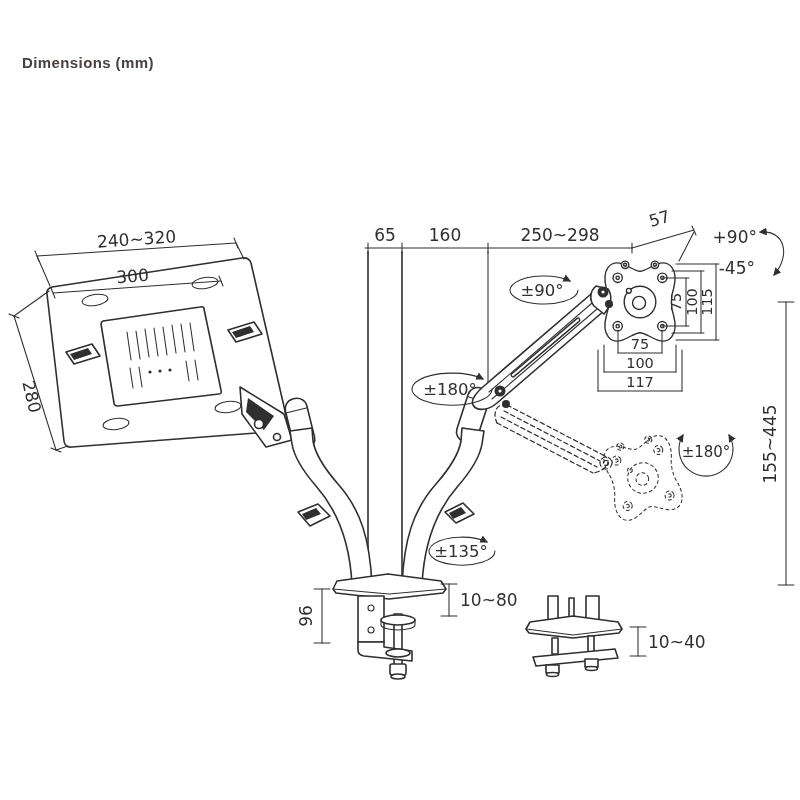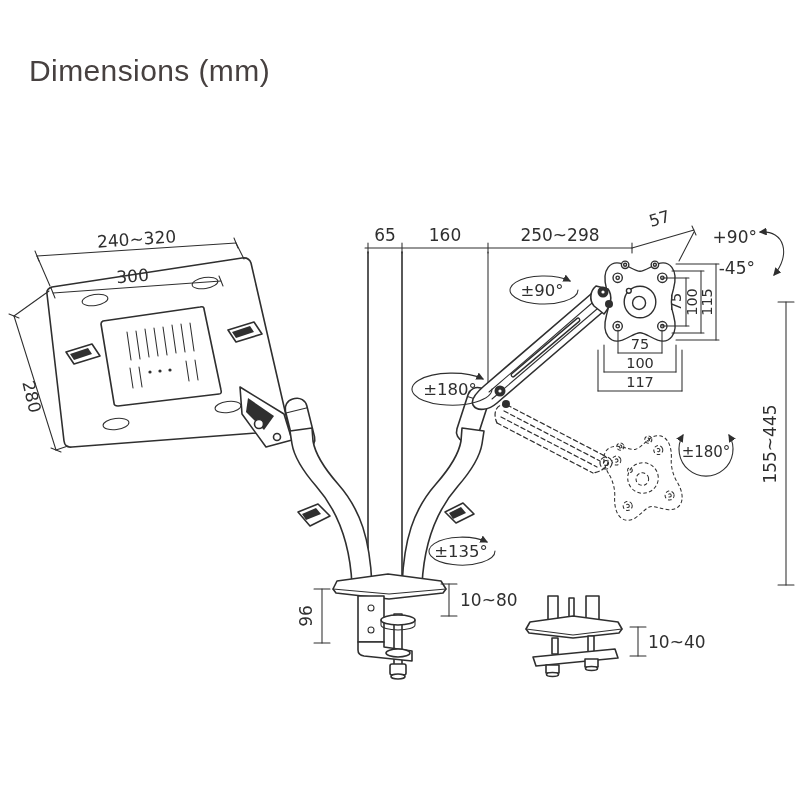--- a/index.html
+++ b/index.html
@@ -1,17 +1,17 @@
 <!DOCTYPE html>
 <html><head>
 <meta charset="utf-8">
 <style>
   html,body{margin:0;padding:0;width:800px;height:800px;background:#ffffff;overflow:hidden}
   #stage{position:relative;width:800px;height:800px;font-family:"Liberation Sans","DejaVu Sans",sans-serif}
-  #title{position:absolute;left:29px;top:54px;font-size:30px;font-weight:400;color:#474140;letter-spacing:.4px}
+  #title{position:absolute;left:22px;top:54px;font-size:15px;font-weight:700;color:#474140;letter-spacing:.4px}
   svg{position:absolute;left:0;top:0}
   svg text{fill:#2f2f2f;font-family:"DejaVu Sans","Liberation Sans",sans-serif}
   .ln{fill:none;stroke:#2f2f2f;stroke-width:1.6;stroke-linecap:round;stroke-linejoin:round}
   .thin{stroke-width:1.05}
   .fw{fill:#ffffff;stroke:#2f2f2f;stroke-width:1.6;stroke-linejoin:round;stroke-linecap:round}
   .dk{fill:#2f2f2f;stroke:none}
   .wt{fill:#ffffff;stroke:none}
   .dim{fill:none;stroke:#2f2f2f;stroke-width:1.05;stroke-linecap:round}
   .dsh{fill:none;stroke:#2f2f2f;stroke-width:1.2;stroke-dasharray:4.5 3;stroke-linecap:round}
   use.solid{fill:#ffffff;stroke:#2f2f2f;stroke-width:1.5;stroke-linejoin:round}

